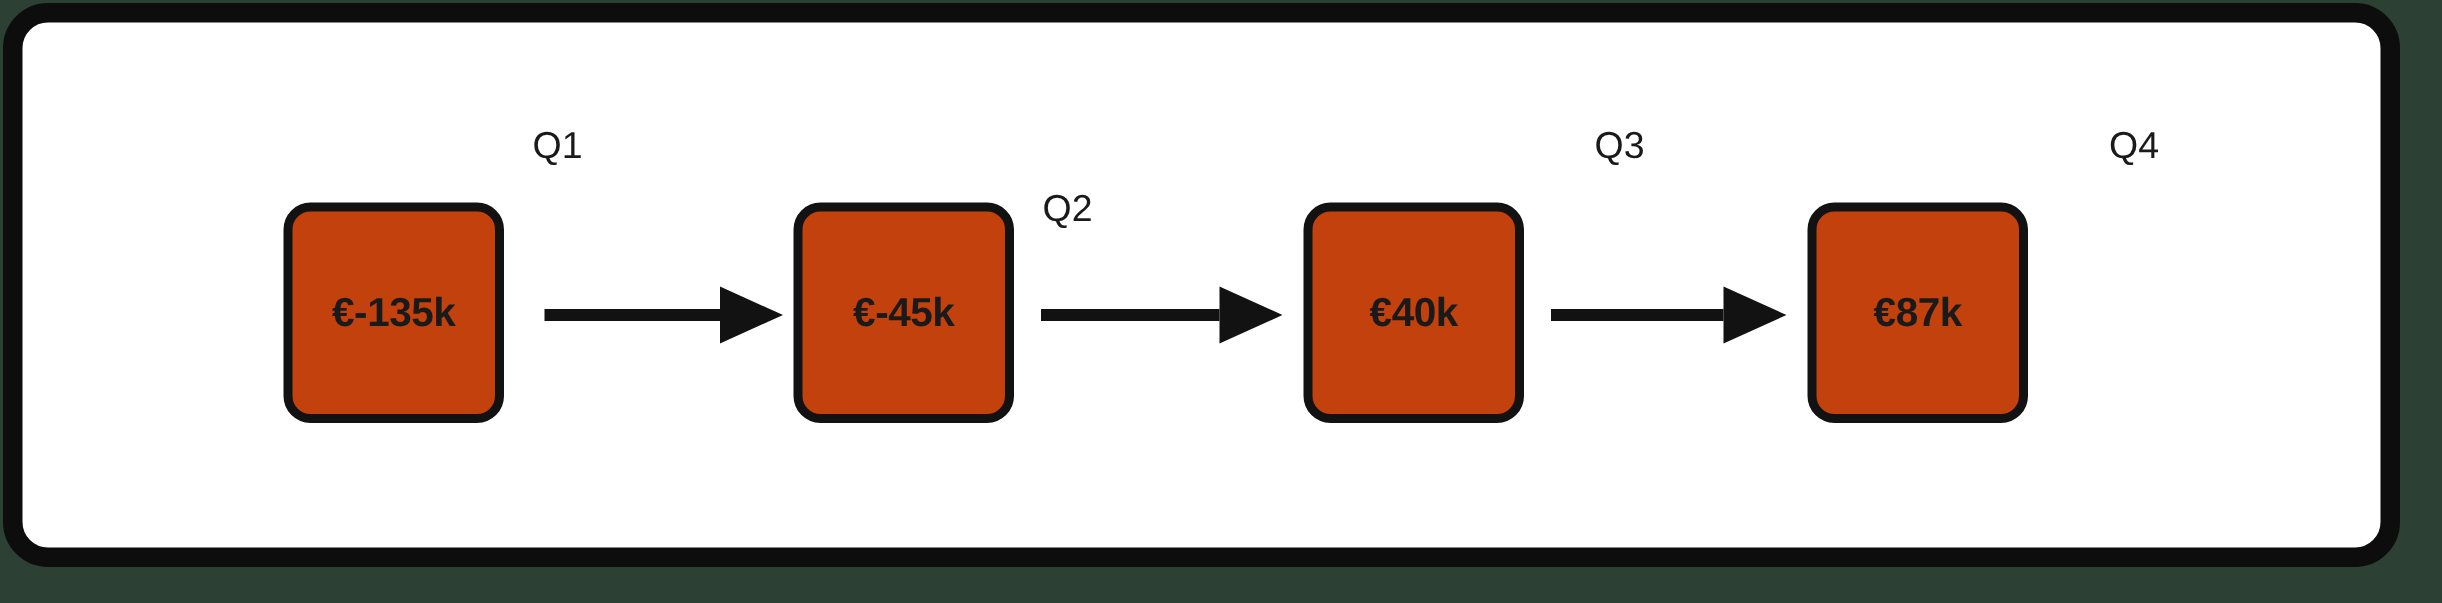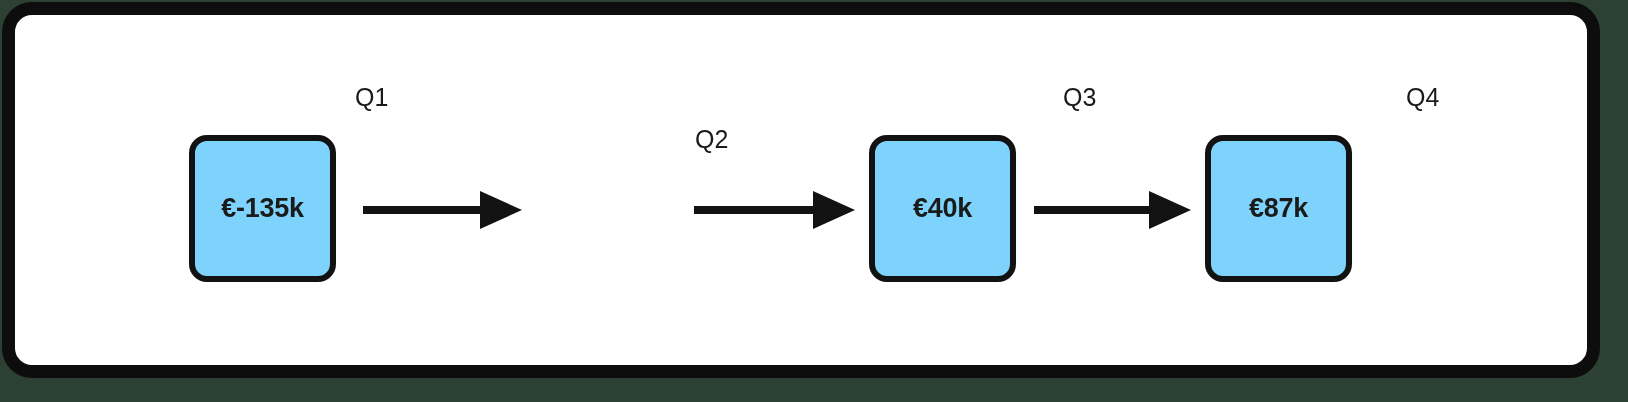--- a/index.html
+++ b/index.html
@@ -42,21 +42,21 @@
     width: 1300px;
     height: 148px;
   }
 
   .node {
     position: absolute;
     top: 0;
     width: 147px;
     height: 147px;
     box-sizing: border-box;
-    background: #7dd3fc;
+    background: #c2410c;
     border: 6px solid #121212;
     border-radius: 18px;
     display: flex;
     align-items: center;
     justify-content: center;
   }
   .node-label {
     font-size: 27px;
     font-weight: bold;
     color: #1a1a1a;
@@ -130,20 +130,23 @@
       <div class="node n0">
         <span class="node-label">€-135k</span>
       </div>
 
       <div class="edge e0">
         <div class="edge-line"></div>
         <div class="edge-head"></div>
       </div>
       <div class="qlabel q0">Q1</div>
 
+      <div class="node n1">
+        <span class="node-label">€-45k</span>
+      </div>
 
       <div class="edge e1">
         <div class="edge-line"></div>
         <div class="edge-head"></div>
       </div>
       <div class="qlabel q1">Q2</div>
 
       <div class="node n2">
         <span class="node-label">€40k</span>
       </div>

